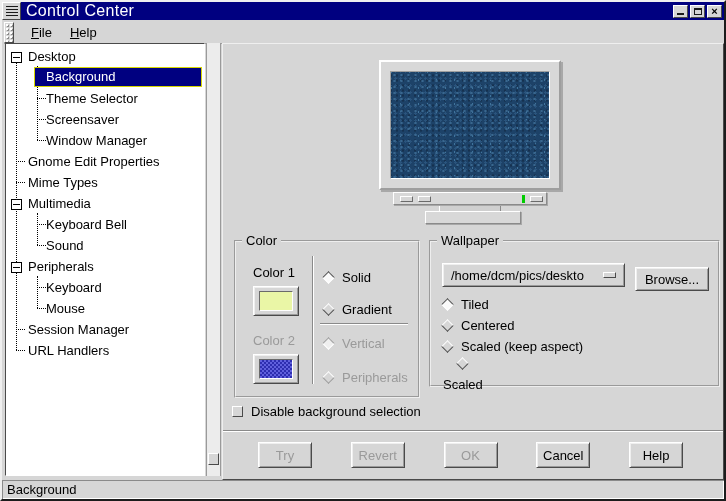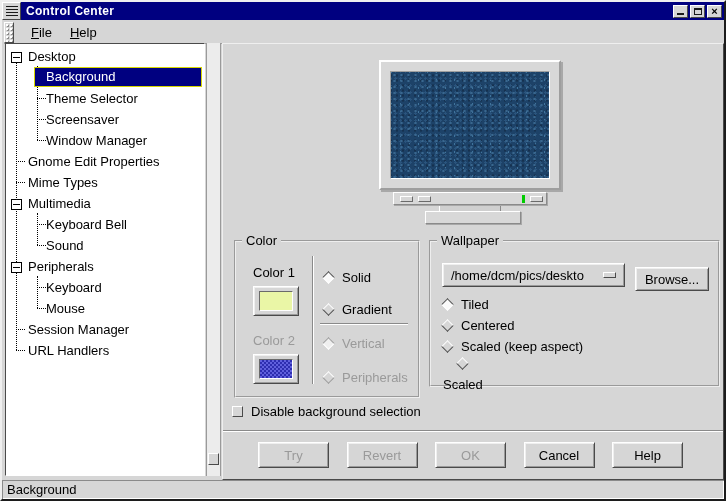--- a/index.html
+++ b/index.html
@@ -9,21 +9,21 @@
   .window { position:relative; width:726px; height:501px; background:#d6d6d6;
     border:2px solid; border-color:#efefef #1c1c1c #1c1c1c #efefef; overflow:hidden; }
 
   
   .titlebar { position:absolute; left:0; top:0; right:0; height:18px; display:flex; align-items:stretch; }
   .winmenu-btn { width:19px; background:#d6d6d6; border:1px solid; border-color:#fff #4a4a4a #4a4a4a #fff;
     display:flex; align-items:center; justify-content:center; }
   .winmenu-glyph { width:12px; height:11px;
     background:repeating-linear-gradient(to bottom,#1a1a1a 0 1px,transparent 1px 3px); }
   .titlebar-blue { flex:1; background:#000080; display:flex; align-items:center; padding-left:5px; }
-  .title-text { color:#fff; font-weight:bold; font-size:12px; letter-spacing:0.3px; }
+  .title-text { color:#fff; font-weight:normal; font-size:16px; letter-spacing:0.3px; }
   .winctrls { display:flex; align-items:center; gap:2px; padding-right:2px; }
   .wbtn { width:15px; height:13px; background:#d6d6d6; border:1px solid; border-color:#fff #4a4a4a #4a4a4a #fff;
     position:relative; display:flex; align-items:center; justify-content:center; }
   .g-min { position:absolute; left:3px; bottom:2px; width:7px; height:2px; background:#1a1a1a; }
   .g-max { width:8px; height:7px; border:1px solid #1a1a1a; border-top-width:2px; }
   .g-close { font-size:11px; font-weight:bold; line-height:10px; }
 
   
   .menubar { position:absolute; left:2px; top:19px; right:2px; height:23px; background:#d6d6d6;
     display:flex; align-items:center; border-bottom:1px solid #9e9e9e; }
@@ -130,21 +130,21 @@
     box-shadow:inset 1px 1px 0 #efefef, inset -1px -1px 0 #9a9a9a;
     display:flex; align-items:center; justify-content:center; font-size:13px;text-align:right; }
   .browse-btn { position:absolute; left:204px; top:25px; width:74px; height:24px; }
 
   
   .chk-row { position:absolute; left:9px; top:360px; display:flex; align-items:center; gap:8px; }
   .checkbox { width:11px; height:11px; background:#d6d6d6; border:1px solid; border-color:#fff #4a4a4a #4a4a4a #fff; }
   .hsep-panel { left:0; right:0; top:386px; }
   .btn-row { position:absolute; left:0; right:0; top:398px; display:flex; padding:0 40px 0 35px;
     justify-content:space-between; }
-  .action-btn { width:71px; height:26px; }
+  .action-btn { width:54px; height:26px; }
   .action-btn.disabled { color:#9a9a9a; }
 
   
   .statusbar { position:absolute; left:0; right:0; bottom:0; height:19px; background:#d6d6d6;
     box-shadow:inset 1px 1px 0 #8a8a8a, inset -1px -1px 0 #fff;
     display:flex; align-items:center; padding-left:5px; }
 </style>
 </head>
 <body>
 

